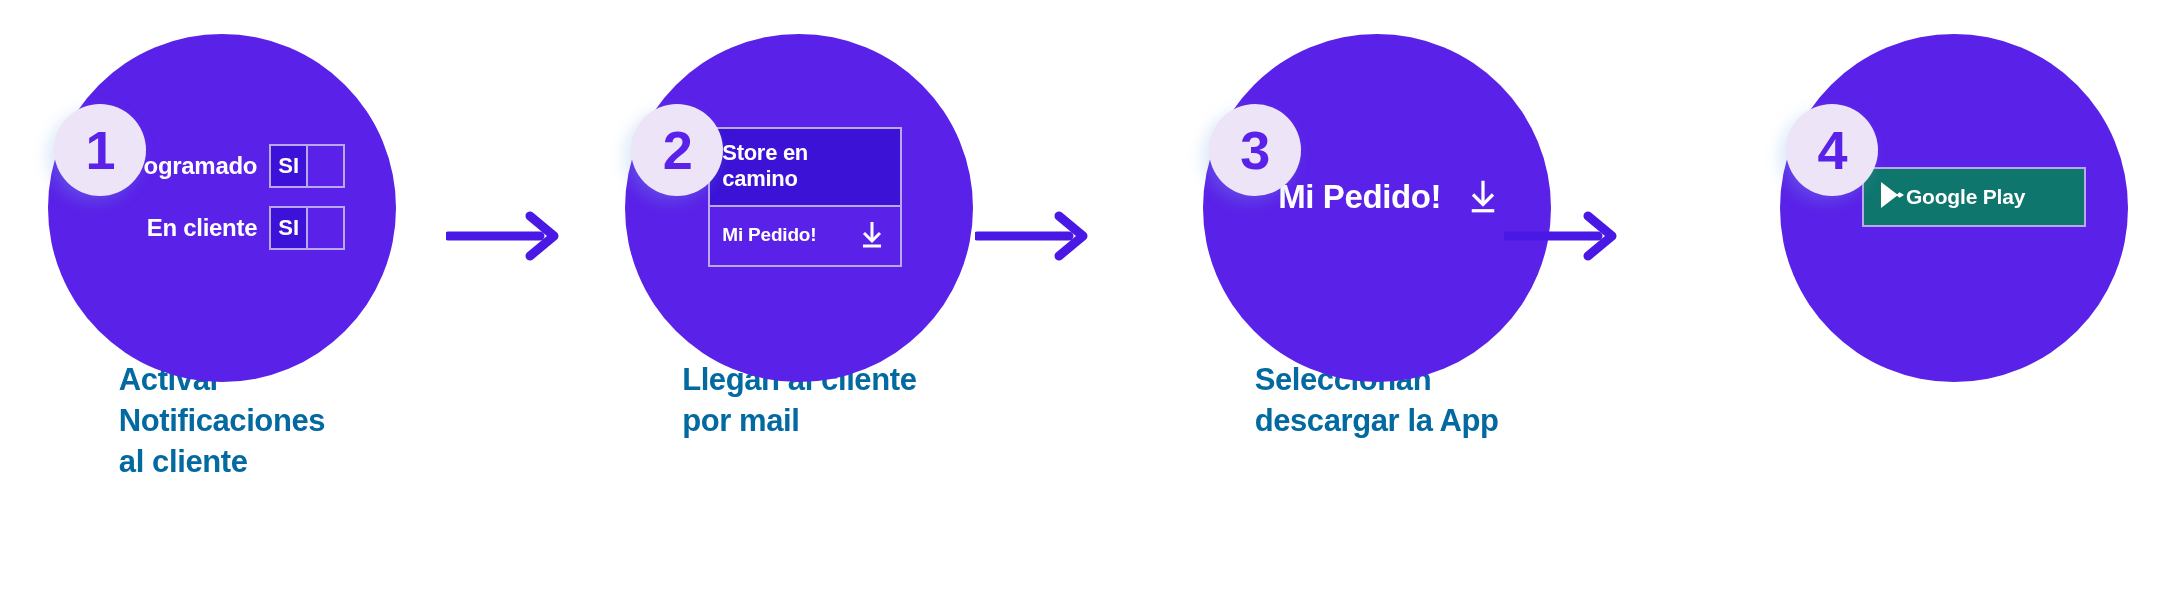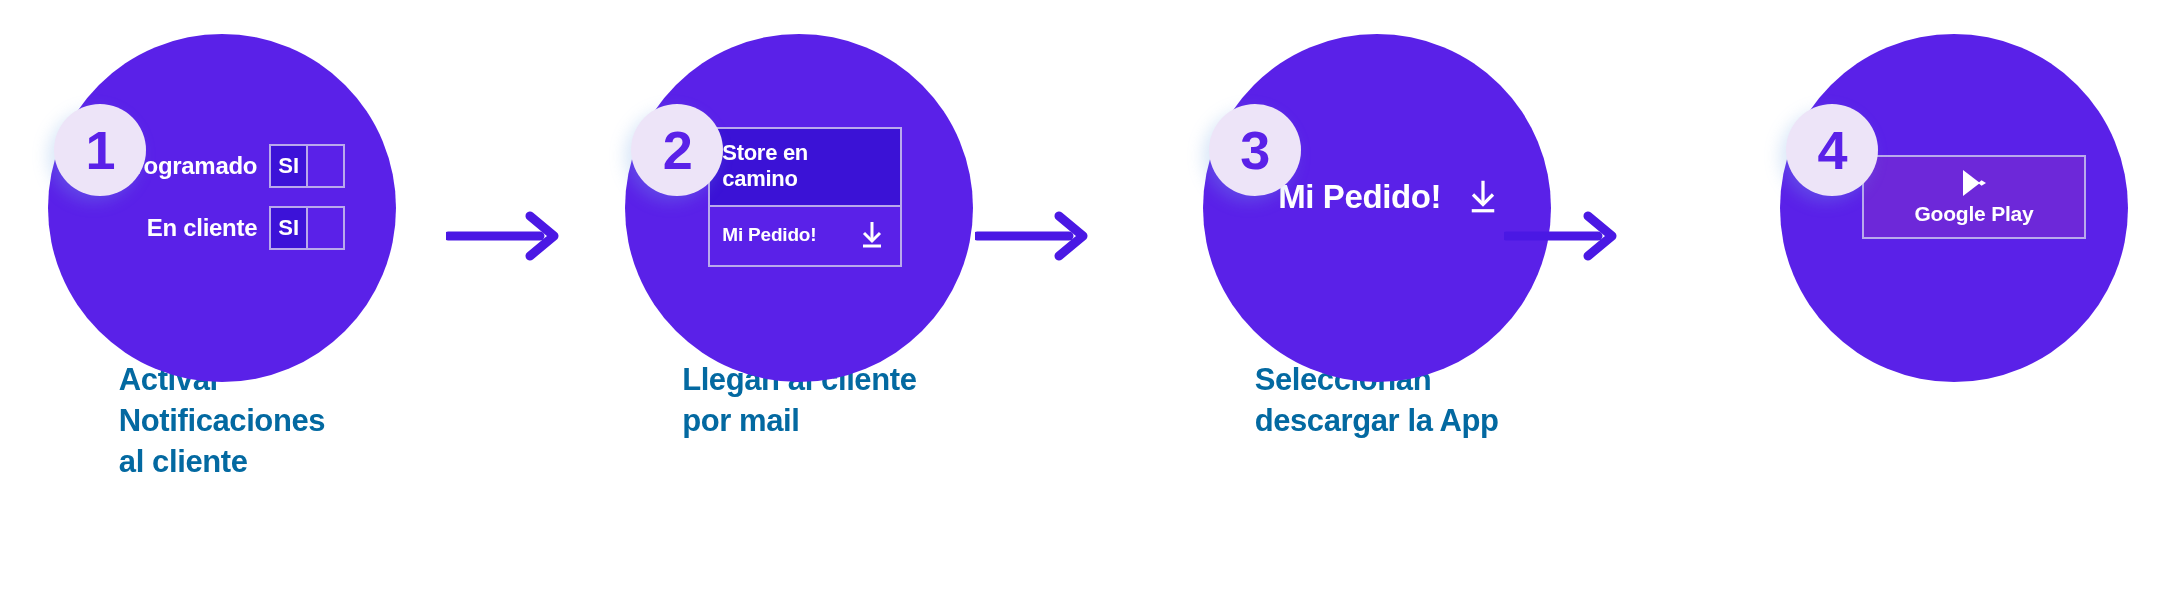--- a/index.html
+++ b/index.html
@@ -148,24 +148,23 @@
 
   
   .stores{
     display:flex;flex-direction:column;gap:16px;
     transform:translateX(20px);
   }
   .store-btn{
     display:flex;align-items:center;gap:0;
     width:224px;
     box-sizing:border-box;
-    background:#6d28d9;
+    background:#0f766e;
     border:2px solid #B9A9EC;
     padding:11px 14px;
-    flex-direction:column;
   }
   .store-btn .lbl{
     color:#fff;font-size:21px;font-weight:bold;letter-spacing:-.2px;
     white-space:nowrap;
   }
 
   
   .caption{
     margin-top:0;
     color:#0369a1;

